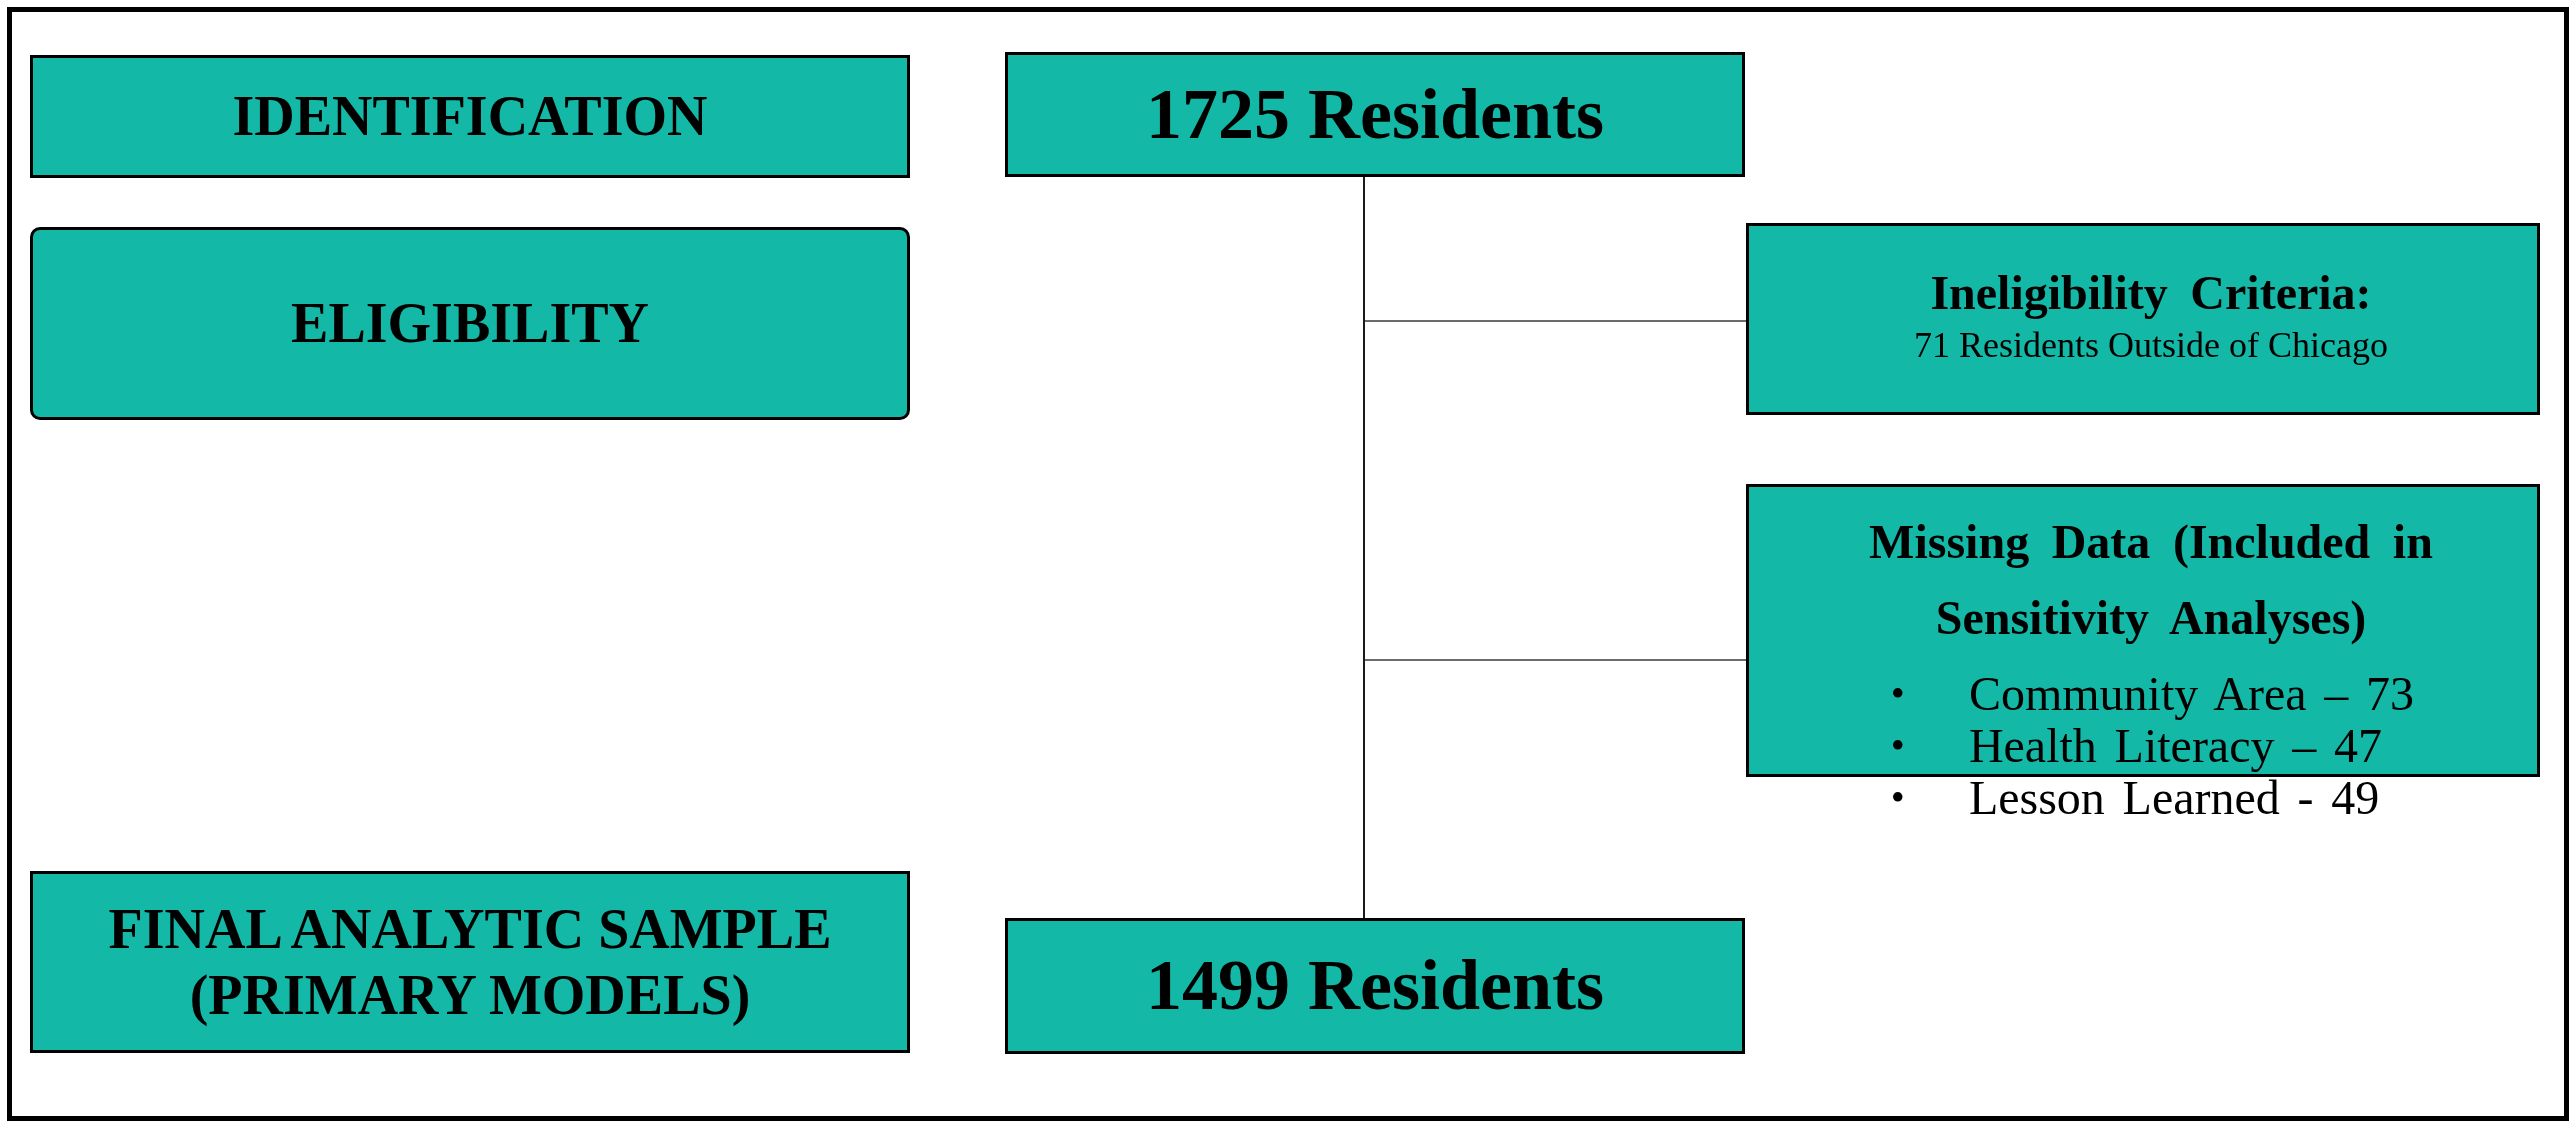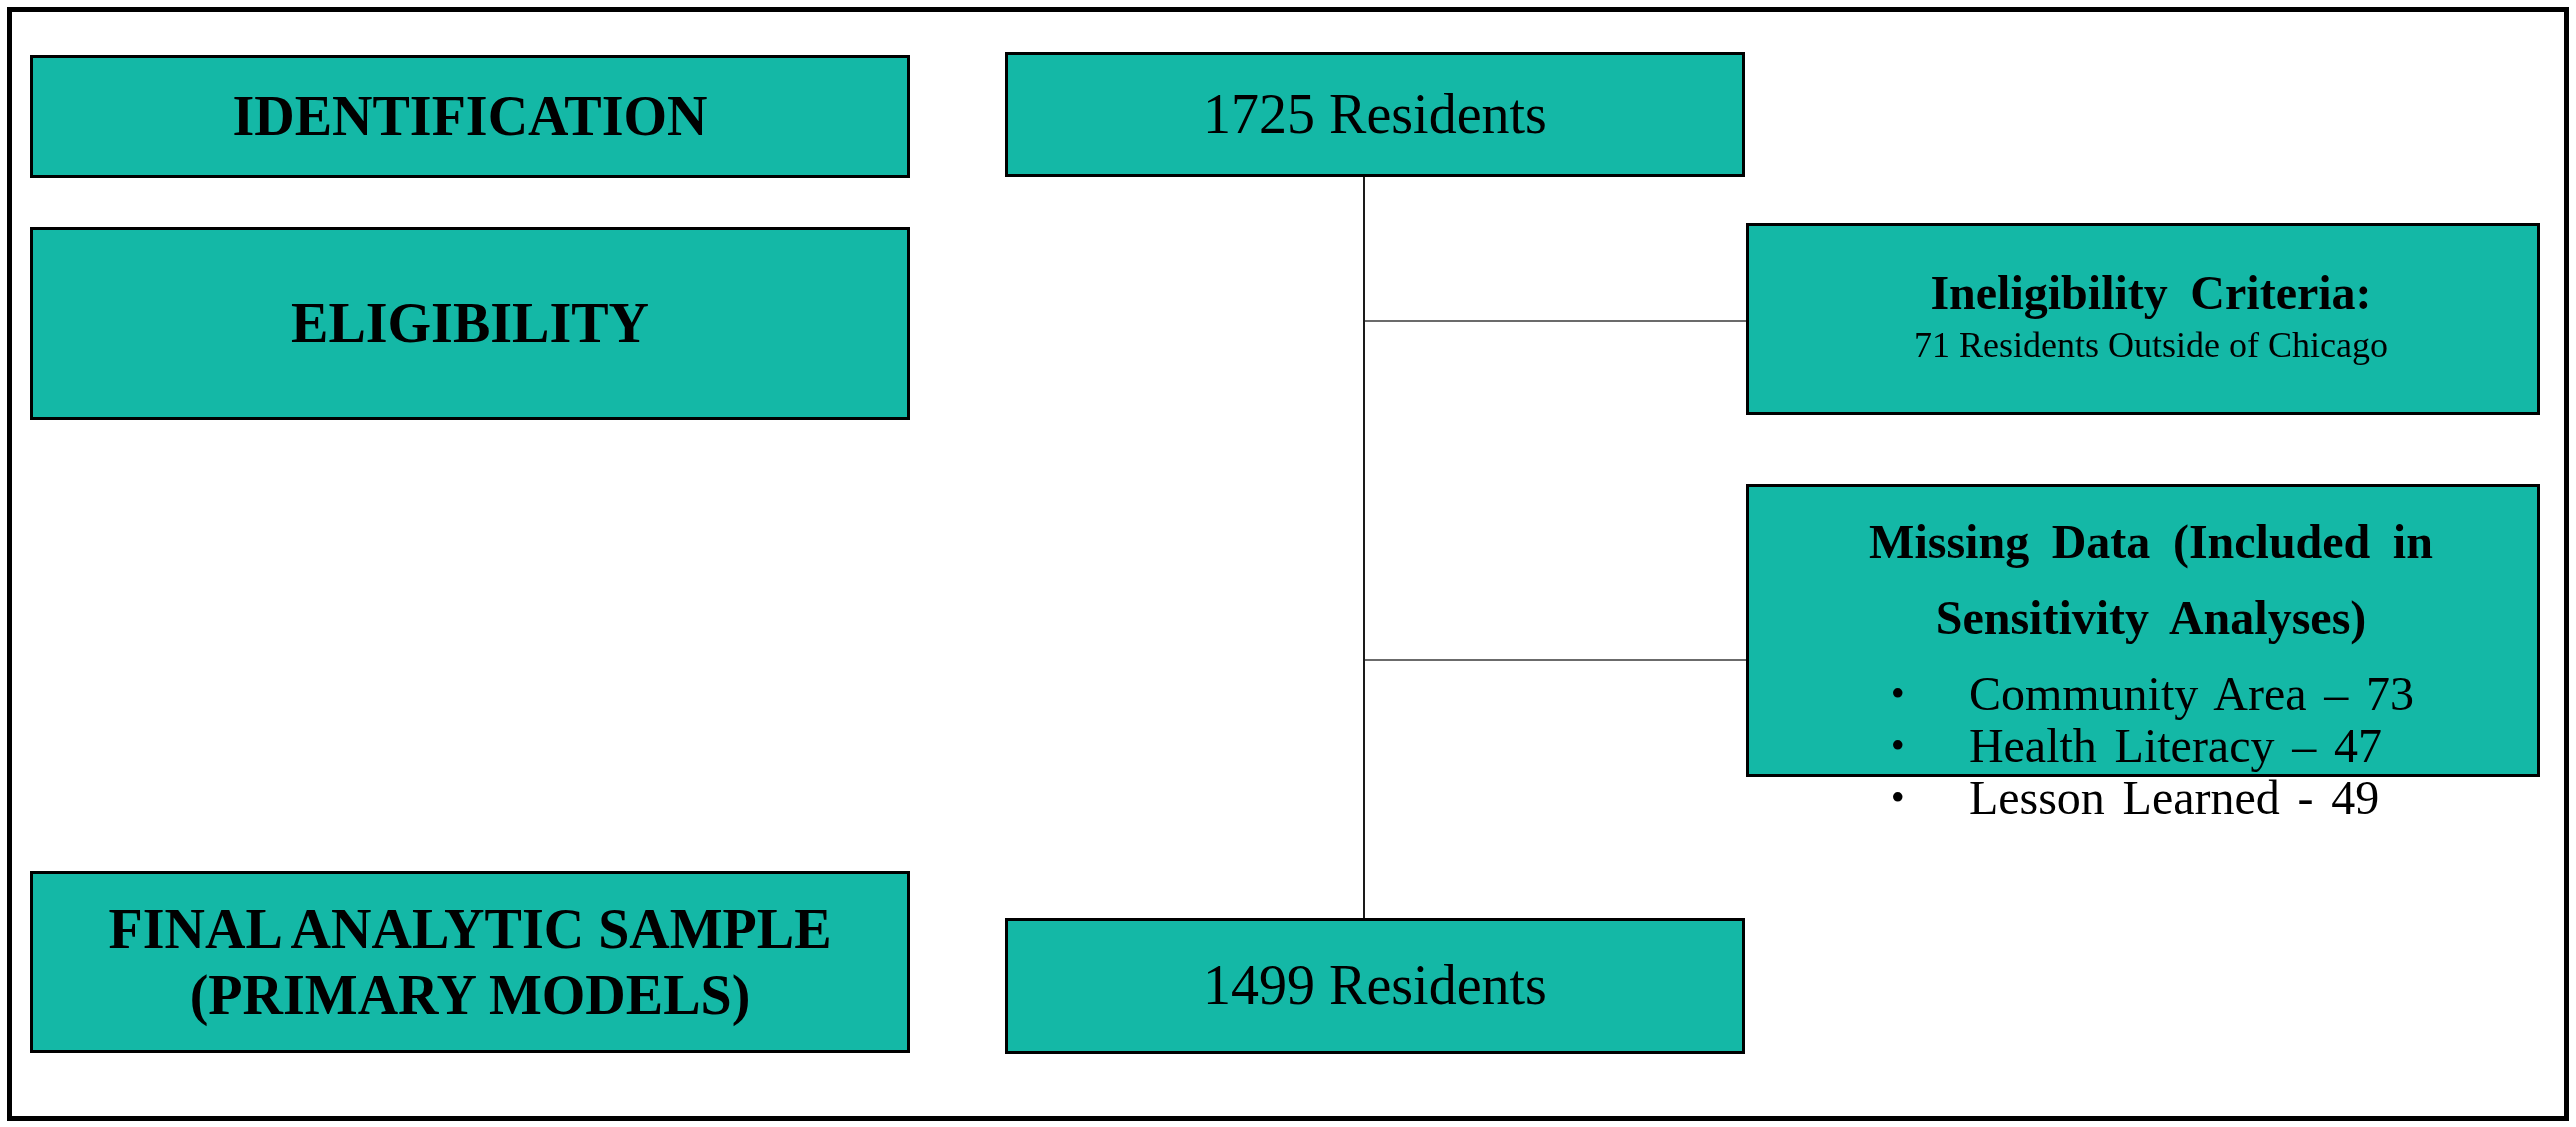--- a/index.html
+++ b/index.html
@@ -33,42 +33,43 @@
     justify-content: center;
   }
   
   .stage {
     left: 30px;
     width: 880px;
     align-items: center;
     text-align: center;
   }
   .stage-0 { top: 55px;   height: 123px; }
-  .stage-1 { top: 227px;  height: 193px; }
+  .stage-1 { top: 227px;  height: 193px; border-radius: 10px; }
   .stage-2 { top: 493px;  height: 299px; }
   .stage-3 { top: 871px; height: 182px; }
   .stage-line {
     font-weight: bold;
     font-size: 56px;
     line-height: 1.18;
     white-space: nowrap;
   }
   
   .node {
     left: 1005px;
     width: 740px;
     align-items: center;
     text-align: center;
   }
   .node-start { top: 52px;   height: 125px; }
   .node-end   { top: 918px; height: 136px; }
   .node-line {
-    font-size: 56px;
+    font-size: 72px;
     line-height: 1.1;
     white-space: nowrap;
+    font-weight: bold;
   }
   
   .exclusion {
     left: 1746px;
     width: 794px;
     justify-content: center;
     padding-left: 20px;
     padding-right: 4px;
     align-items: center;
   }

